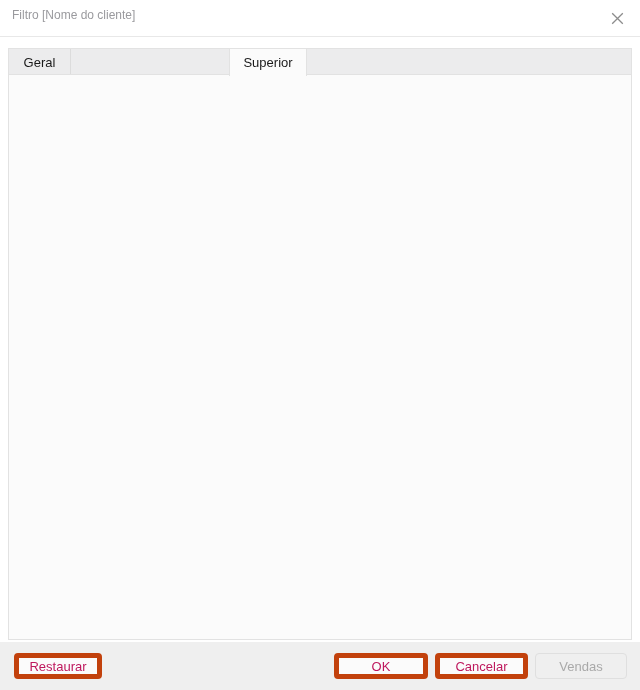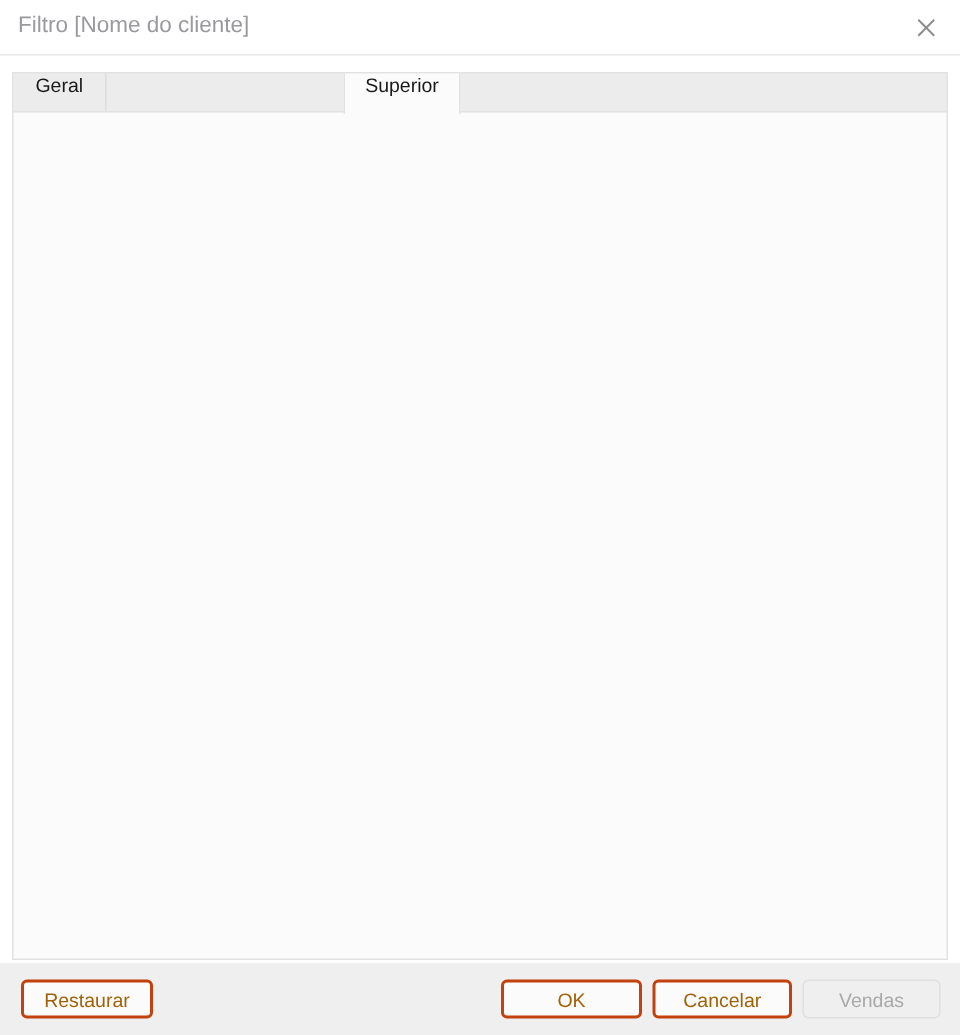--- a/index.html
+++ b/index.html
@@ -21,21 +21,21 @@
   .titlebar {
     position: absolute;
     left: 0; top: 0;
     width: 640px; height: 36px;
     background: #ffffff;
     border-bottom: 1px solid #e8e8e8;
   }
   .title-text {
     position: absolute;
     left: 12px; top: 8px;
-    font-size: 15px;
+    font-size: 12px;
     color: #9a9a9e;
     white-space: nowrap;
   }
   .close-btn {
     position: absolute;
     right: 0; top: 0;
     width: 46px; height: 36px;
     display: flex;
     align-items: center;
     justify-content: center;
@@ -52,20 +52,21 @@
     border: 1px solid #e2e2e2;
     border-bottom: none;
     box-sizing: border-box;
   }
   .tab {
     position: absolute;
     top: 0;
     height: 27px;
     box-sizing: border-box;
     display: flex;
+    align-items: center;
     justify-content: center;
     font-size: 13px;
     color: #1a1a1a;
     background: #ececed;
     border-right: 1px solid #dcdcdc;
     cursor: default;
     padding: 0 14px;
   }
   .tab.active {
     background: #fbfbfb;
@@ -189,27 +190,27 @@
     position: absolute;
     left: 0; top: 642px;
     width: 640px; height: 48px;
     background: #efefef;
   }
   .btn {
     position: absolute;
     box-sizing: border-box;
     height: 26px;
     background: #fbfbfb;
-    border: 2px solid #c2410c;
+    border: 5px solid #c2410c;
     border-radius: 4px;
     display: flex;
     align-items: center;
     justify-content: center;
     font-size: 13px;
-    color: #a16207;
+    color: #be185d;
     cursor: default;
   }
   .btn.disabled {
     background: #efefef;
     border: 1px solid #dfdfdf;
     color: #a9a9a9;
   }
 </style>
 </head>
 <body>

